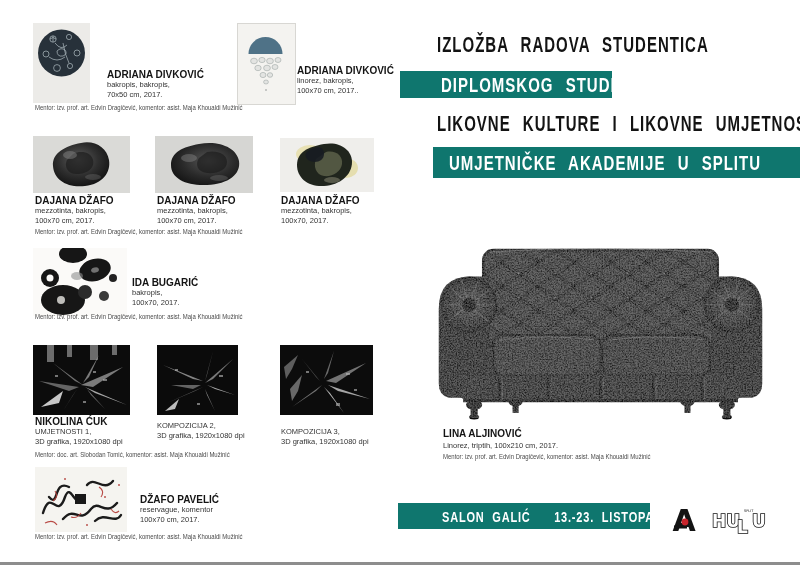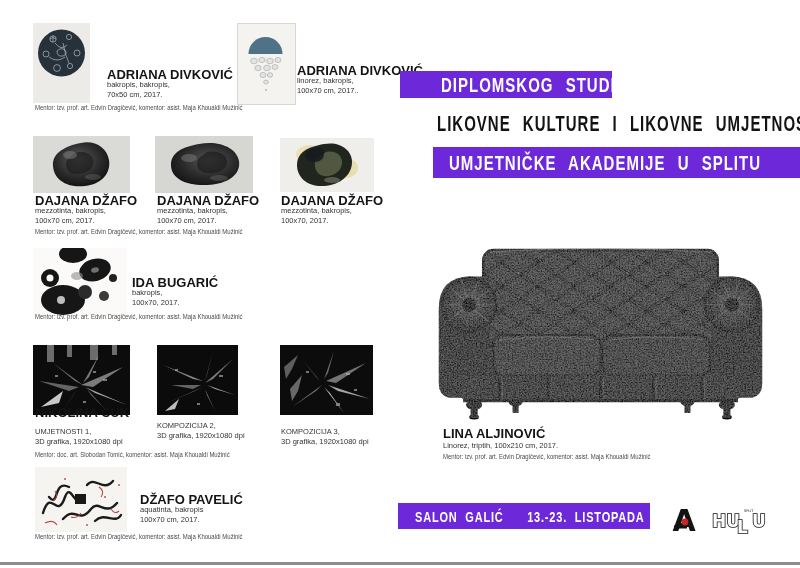--- a/index.html
+++ b/index.html
@@ -1,27 +1,27 @@
 <!DOCTYPE html>
 <html><head>
 <meta charset="utf-8">
 <style>
   * { margin:0; padding:0; box-sizing:border-box; }
   html,body { background:#ffffff; }
   body { width:800px; height:568px; font-family:"Liberation Sans",sans-serif; }
   #poster { position:relative; width:800px; height:568px; background:#ffffff; overflow:hidden; }
   .abs { position:absolute; }
-  .artist { font-size:13px; font-weight:700; color:#141414; line-height:10px; white-space:nowrap; }
+  .artist { font-size:10px; font-weight:700; color:#141414; line-height:10px; white-space:nowrap; }
   .detail { font-size:7.5px; color:#333333; line-height:10px; white-space:nowrap; }
   .mentor { font-size:6.5px; color:#4a4a4a; white-space:nowrap; display:inline-block;
             transform:scaleX(0.92); transform-origin:left top; }
   .display { font-weight:700; font-size:15px; letter-spacing:1px; word-spacing:7px;
              color:#131313; white-space:nowrap; display:inline-block;
              transform:scaleY(1.5); transform-origin:left top; }
-  .bar { background:#6d28d9; display:flex; align-items:center; }
+  .bar { background:#0f766e; display:flex; align-items:center; }
   .bar .display { color:#ffffff; transform:scaleY(1.4); transform-origin:left center; }
   .venue-text { font-size:11px; white-space:pre; letter-spacing:0.8px; word-spacing:4px; }
   .bottom-rule { background:#8d8d8d; }
 </style>
 </head>
 <body>
 
 <div id="poster">
 
   <svg class="abs" style="left:33px;top:23px" width="57" height="80" viewBox="0 0 57 80">
@@ -201,21 +201,21 @@
       <polygon points="44,34 54,6 48,28" opacity="0.45"></polygon>
       <polygon points="40,36 22,14 36,32" opacity="0.4"></polygon>
     </g>
     <g fill="#bdbdbd" opacity="0.6">
       <rect x="26" y="26" width="3" height="2"></rect>
         <rect x="66" y="28" width="4" height="2"></rect>
       <rect x="56" y="58" width="4" height="3"></rect>
         <rect x="74" y="44" width="3" height="2"></rect>
     </g>
   </svg>
-  <div class="abs artist" style="left:35px;top:408px">NIKOLINA ĆUK</div>
+  <div class="abs artist" style="left:35px;top:417px">NIKOLINA ĆUK</div>
   <div class="abs" style="left:35px;top:427px">
     <div class="detail">UMJETNOSTI 1,</div>
     <div class="detail">3D grafika, 1920x1080 dpi</div>
   </div>
   <div class="abs" style="left:157px;top:421px">
     <div class="detail">KOMPOZICIJA 2,</div>
     <div class="detail">3D grafika, 1920x1080 dpi</div>
   </div>
   <div class="abs" style="left:281px;top:427px">
     <div class="detail">KOMPOZICIJA 3,</div>
@@ -238,25 +238,28 @@
     </g>
     <g fill="#b23a34" opacity="0.85">
       <circle cx="30" cy="12" r="1"></circle>
         <circle cx="70" cy="30" r="1"></circle>
         <circle cx="52" cy="58" r="1"></circle>
         <circle cx="84" cy="18" r="1"></circle>
     </g>
   </svg>
   <div class="abs" style="left:140px;top:495px">
     <div class="artist">DŽAFO PAVELIĆ</div>
-    <div class="detail">aquatinta, bakropis</div>
+    <div class="detail">reservague, komentor</div>
     <div class="detail">100x70 cm, 2017.</div>
   </div>
   <div class="abs mentor" style="left:35px;top:533px">Mentor: izv. prof. art. Edvin Dragičević, komentor: asist. Maja Khoualdi Mužinić</div>
 
+  <div class="abs" style="left:437px;top:31px">
+    <span class="display">IZLOŽBA RADOVA STUDENTICA</span>
+  </div>
   <div class="abs bar" style="left:400px;top:71px;width:212px;height:27px;padding-left:41px">
     <span class="display">DIPLOMSKOG STUDIJA</span>
   </div>
   <div class="abs" style="left:437px;top:110px">
     <span class="display">LIKOVNE KULTURE I LIKOVNE UMJETNOSTI</span>
   </div>
   <div class="abs bar" style="left:433px;top:147px;width:398px;height:31px;padding-left:16px">
     <span class="display">UMJETNIČKE AKADEMIJE U SPLITU</span>
   </div>
 
@@ -339,21 +342,21 @@
       </g>
     <path d="M34,161 h272" stroke="#050505" stroke-width="3"></path>
 
     <rect x="8" y="10" width="324" height="168" filter="url(#grain)" opacity="0.3"></rect>
   </svg>
 
   <div class="abs artist" style="left:443px;top:429px">LINA ALJINOVIĆ</div>
   <div class="abs detail" style="left:443px;top:441px">Linorez, triptih, 100x210 cm, 2017.</div>
   <div class="abs mentor" style="left:443px;top:453px">Mentor: izv. prof. art. Edvin Dragičević, komentor: asist. Maja Khoualdi Mužinić</div>
 
-  <div class="abs bar" style="left:398px;top:503px;width:252px;height:26px;padding-left:17px">
+  <div class="abs bar" style="left:398px;top:503px;width:252px;height:26px;padding-left:44px">
     <span class="display venue-text">SALON GALIĆ   13.-23. LISTOPADA 2017.</span>
   </div>
 
   <svg class="abs" style="left:665px;top:504px" width="38" height="30" viewBox="0 0 38 30">
     <text x="19" y="27" text-anchor="middle" font-family="'DejaVu Sans',sans-serif" font-size="30" font-weight="bold" fill="#131313">A</text>
     <rect x="9" y="21.5" width="13" height="3" fill="#131313"></rect>
     <circle cx="20" cy="18" r="3.4" fill="#c9242b"></circle>
   </svg>
 
   <svg class="abs" style="left:710px;top:503px" width="62" height="34" viewBox="0 0 62 34">

